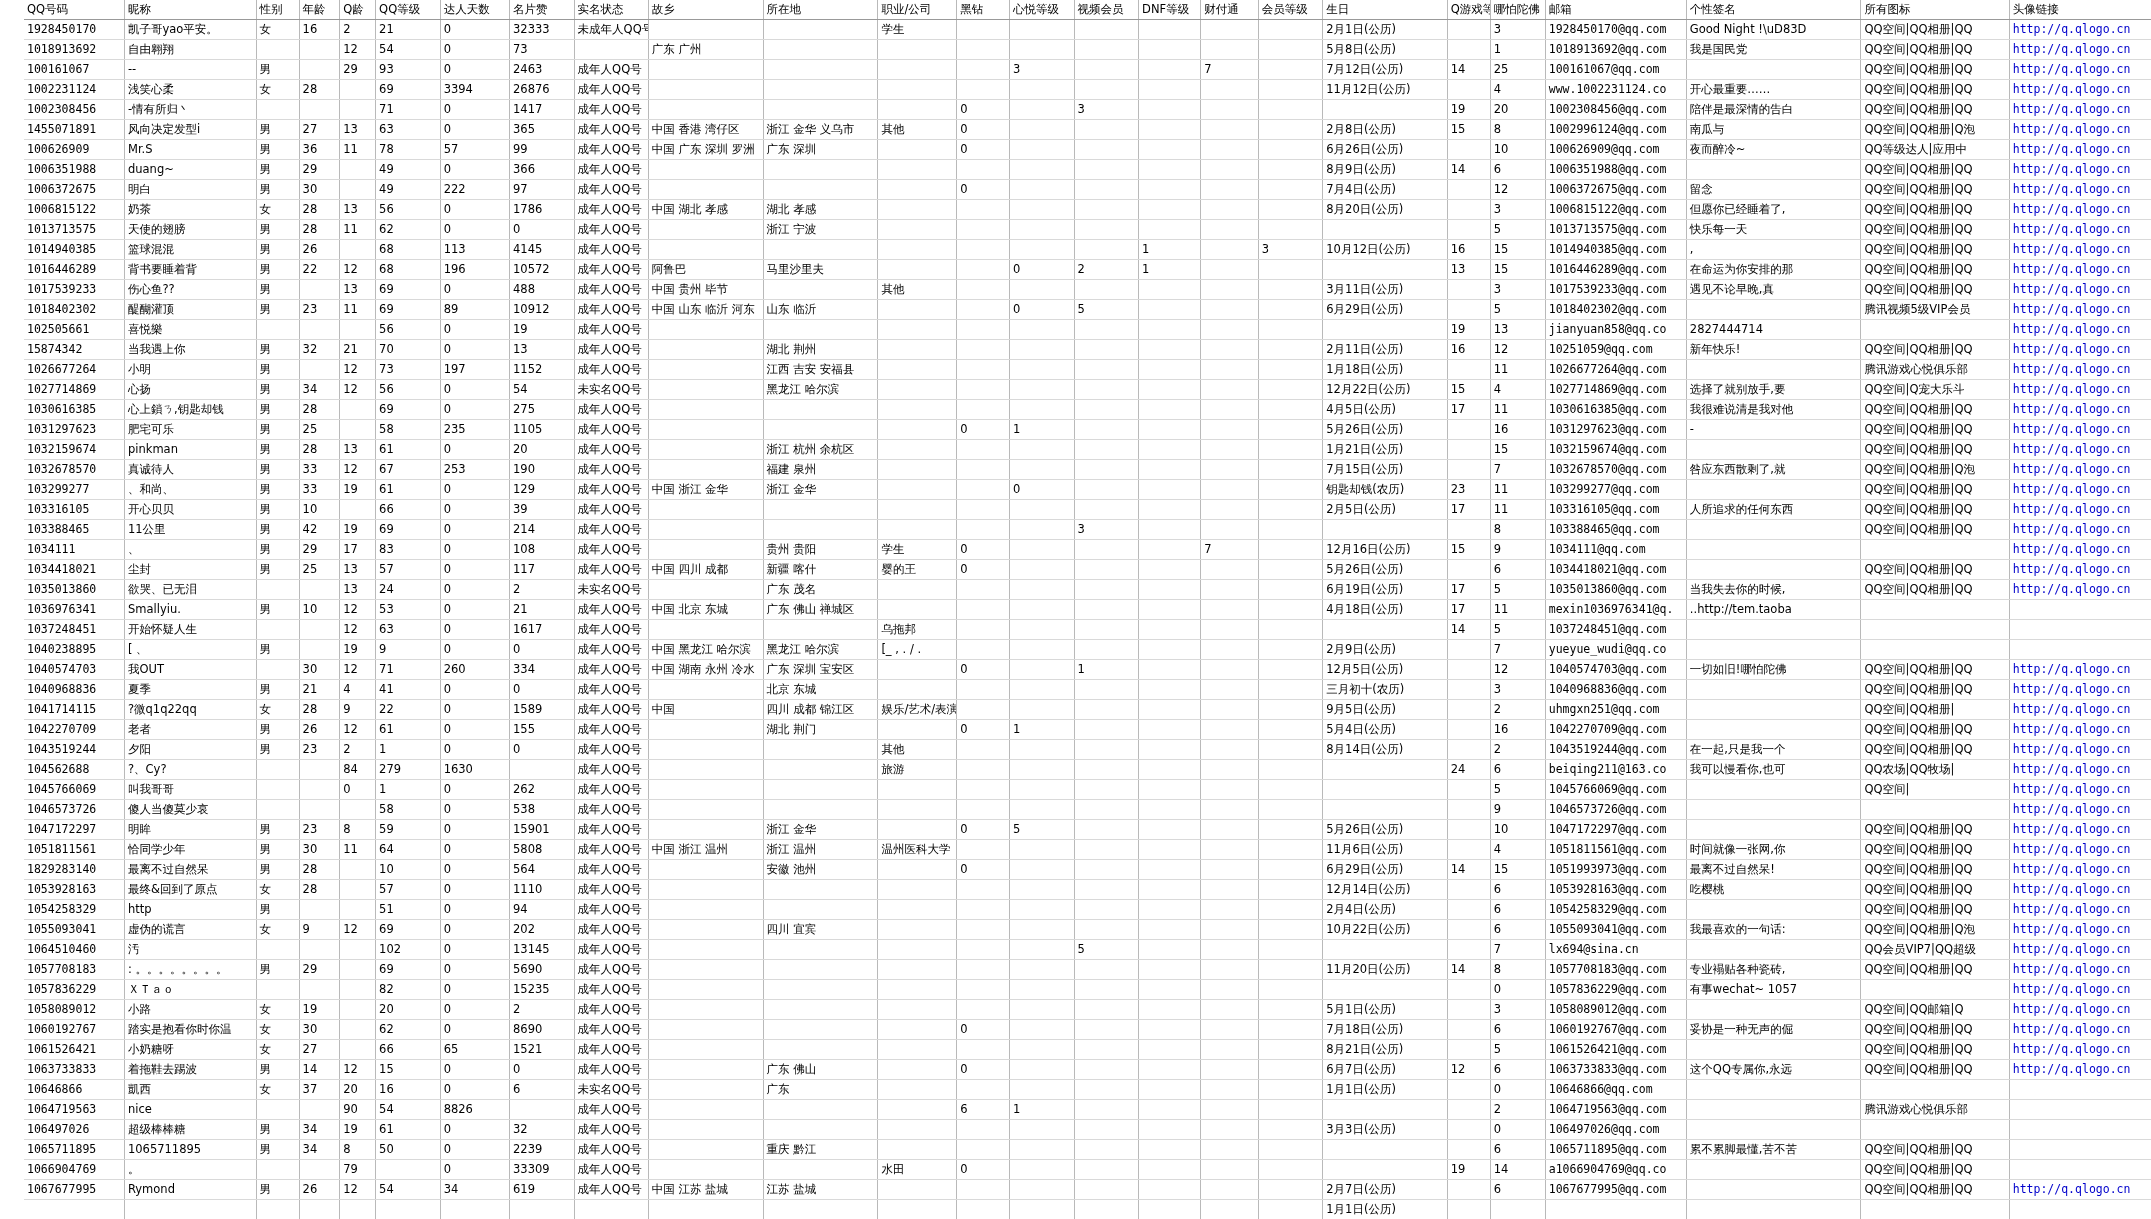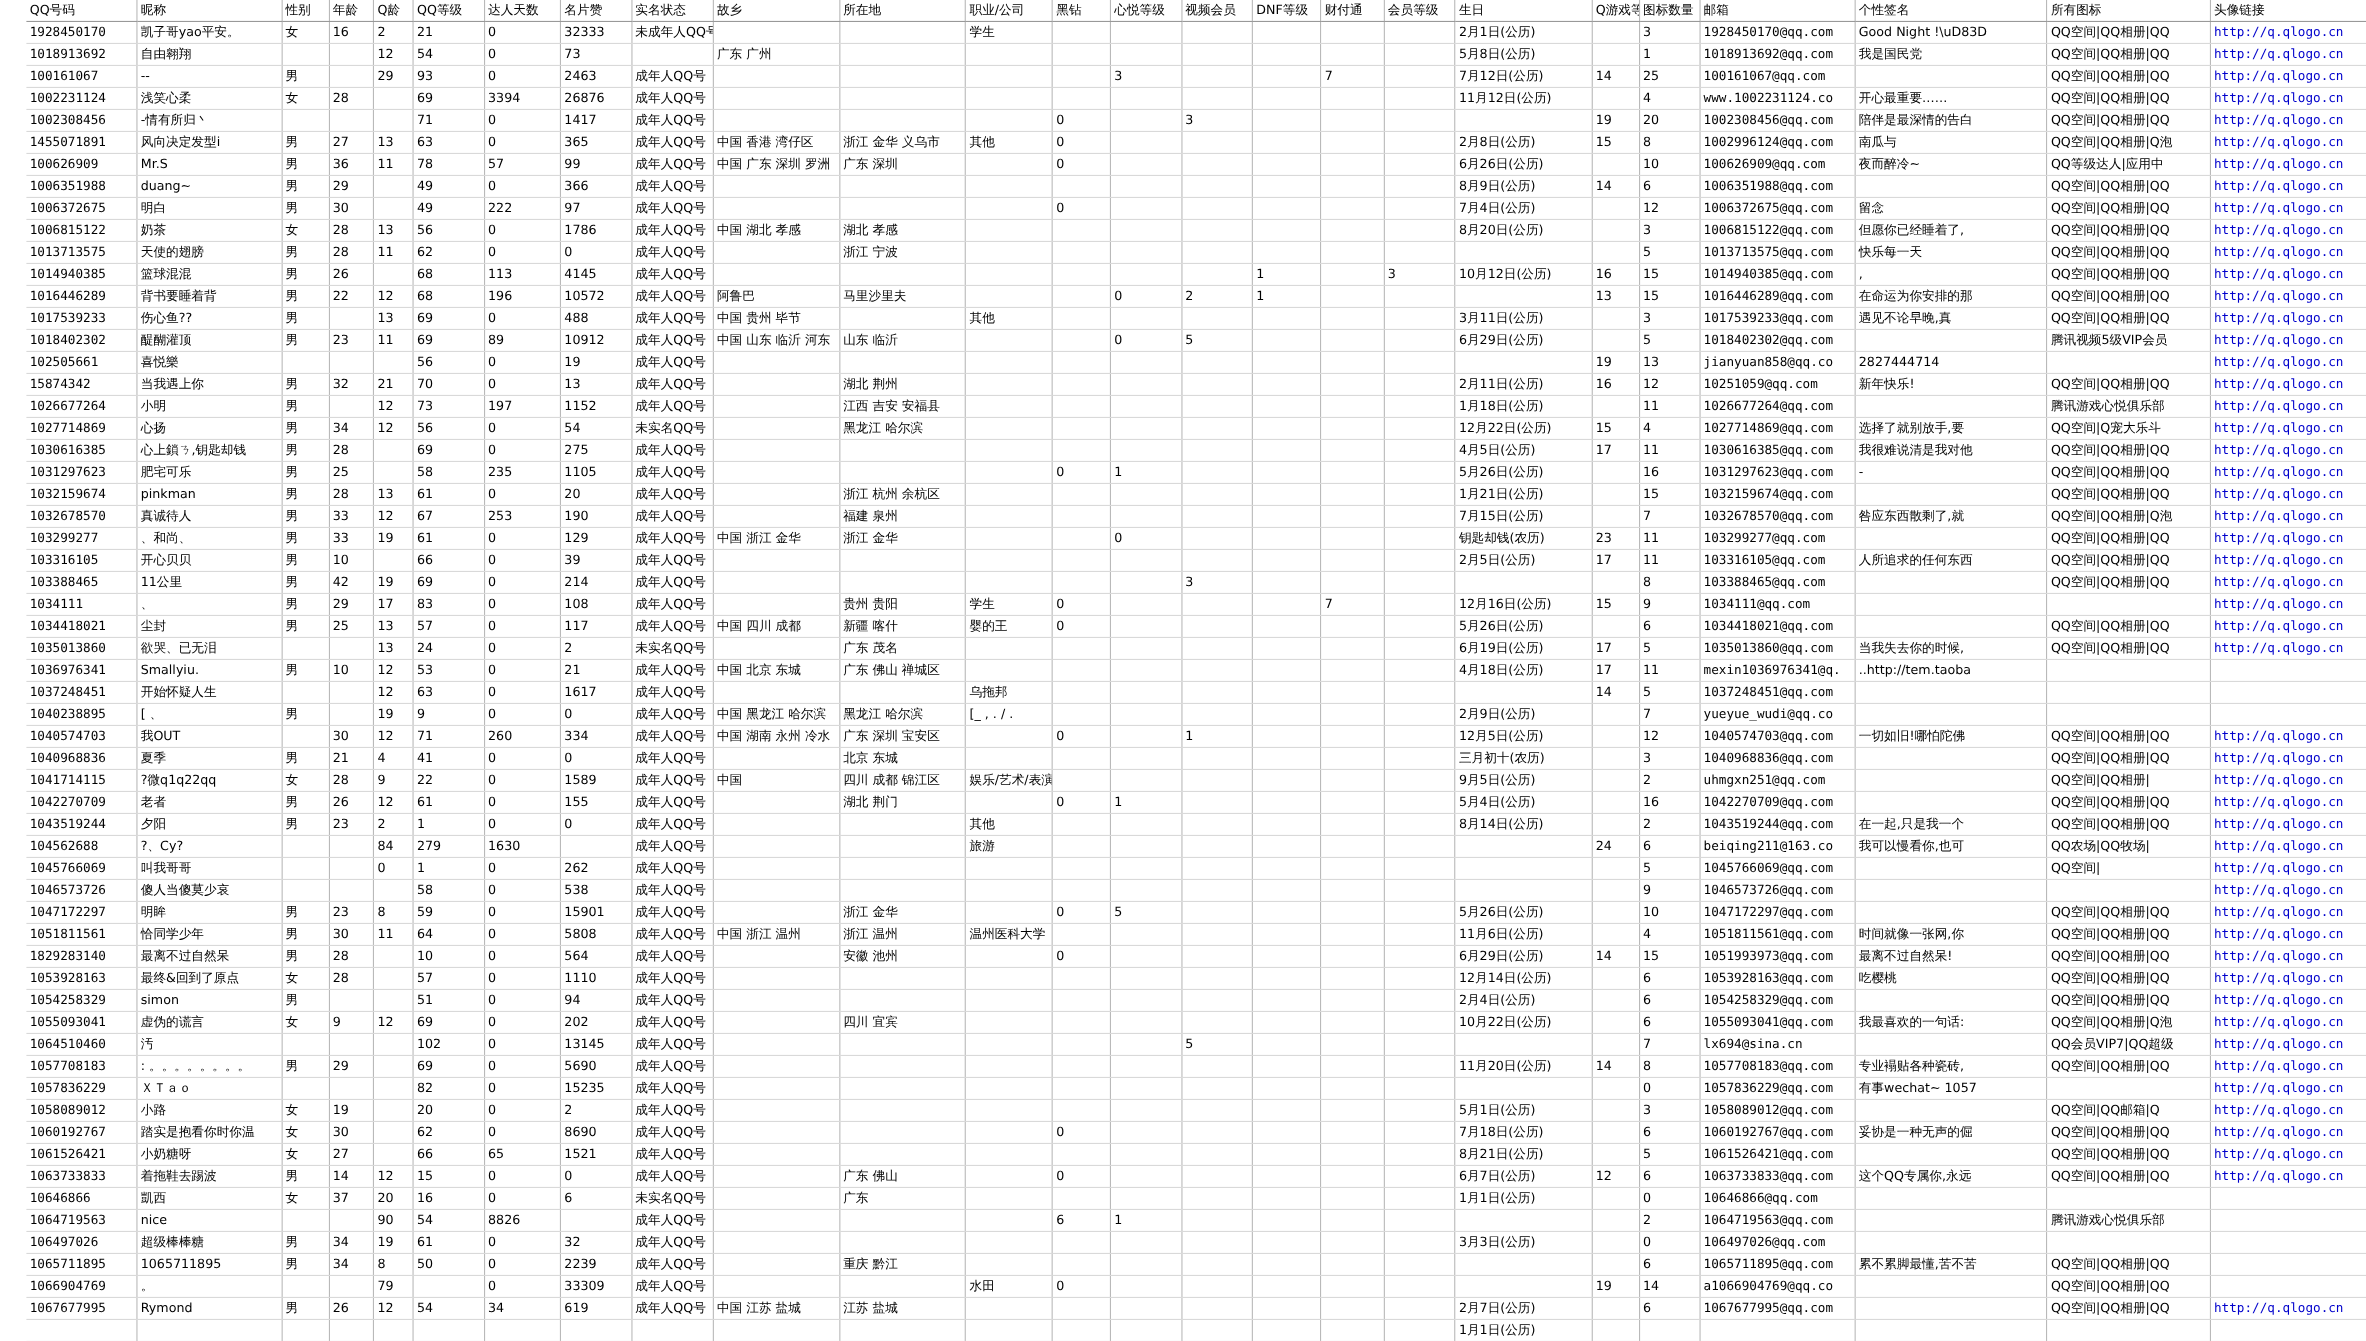--- a/index.html
+++ b/index.html
@@ -99,21 +99,21 @@
           <th class="cjk">所在地</th>
           <th class="cjk">职业/公司</th>
           <th class="cjk">黑钻</th>
           <th class="cjk">心悦等级</th>
           <th class="cjk">视频会员</th>
           <th class="cjk">DNF等级</th>
           <th class="cjk">财付通</th>
           <th class="cjk">会员等级</th>
           <th class="cjk">生日</th>
           <th class="cjk">Q游戏等级</th>
-          <th class="cjk">图标数量</th>
+          <th class="cjk">哪怕陀佛</th>
           <th class="cjk">邮箱</th>
           <th class="cjk">个性签名</th>
           <th class="cjk">所有图标</th>
           <th class="cjk">头像链接</th>
         </tr>
     </thead>
     <tbody id="tbody">
         <tr>
           <td class="cjk mono">1928450170</td>
           <td class="cjk">凯子哥yao平安。</td>
@@ -1297,21 +1297,21 @@
           <td class="cjk">12月14日(公历)</td>
           <td class="cjk"></td>
           <td class="cjk">6</td>
           <td class="cjk mono spill">1053928163@qq.com</td>
           <td class="cjk spill">吃樱桃</td>
           <td class="cjk spill">QQ空间|QQ相册|QQ</td>
           <td class="cjk mono link">http://q.qlogo.cn</td>
         </tr>
         <tr>
           <td class="cjk mono">1054258329</td>
-          <td class="cjk">simon</td>
+          <td class="cjk">http</td>
           <td class="cjk">男</td>
           <td class="cjk"></td>
           <td class="cjk"></td>
           <td class="cjk">51</td>
           <td class="cjk">0</td>
           <td class="cjk">94</td>
           <td class="cjk">成年人QQ号</td>
           <td class="cjk"></td>
           <td class="cjk"></td>
           <td class="cjk"></td>

